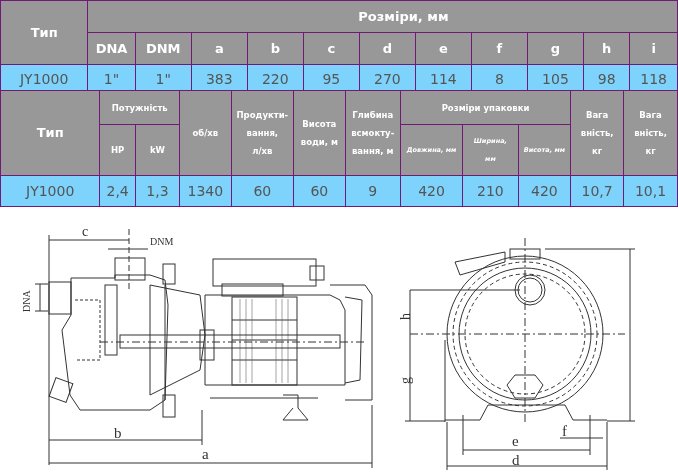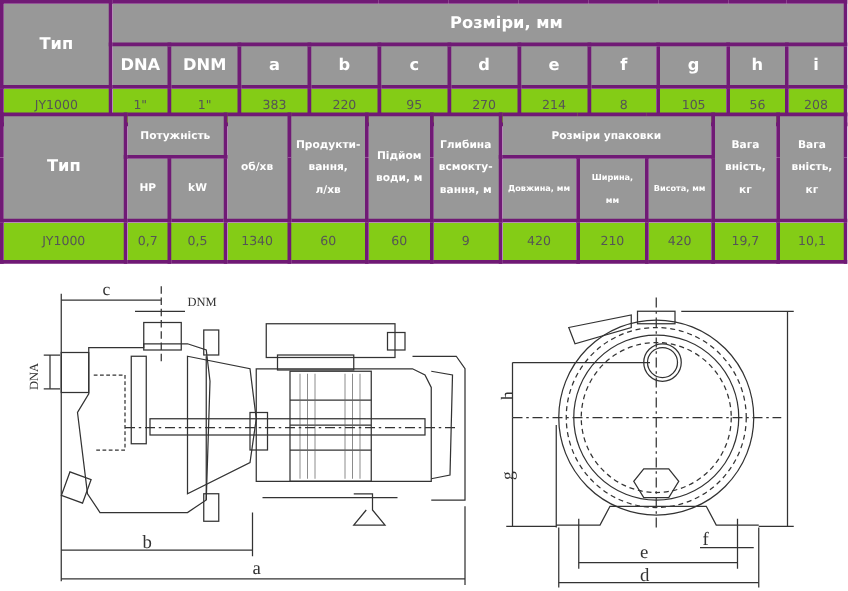--- a/index.html
+++ b/index.html
@@ -1,29 +1,29 @@
 <!DOCTYPE html>
 <html><head>
 <meta charset="utf-8">
 <style>
   html,body{margin:0;padding:0;background:#fff;}
   body{width:678px;height:473px;overflow:hidden;font-family:"DejaVu Sans","Liberation Sans",sans-serif;position:relative;}
   table{border-collapse:collapse;position:absolute;left:0;width:678px;table-layout:fixed;}
-  td,th{border:3px solid #701a75;text-align:center;padding:0;overflow:hidden;white-space:nowrap;}
+  td,th{border:1px solid #701a75;text-align:center;padding:0;overflow:hidden;white-space:nowrap;}
   th{background:#989898;color:#fff;font-weight:bold;}
-  td{background:#84cc16;color:#555;font-size:10px;font-weight:normal;}
+  td{background:#7dd3fc;color:#555;font-size:14px;font-weight:normal;}
   #t1{top:0;}
   #t1 th.big{font-size:13px;}
   #t1 th.sub{font-size:13px;height:31px;}
   #t1 th.top{height:31px;text-align:left;padding-left:270px;font-size:13px;}
   #t1 td{height:27px;}
   #t2{top:90px;}
   #t2 th{font-size:8.5px;line-height:18px;white-space:normal;}
   #t2 th.typ{font-size:13px;}
-  #t2 th.tiny{font-size:6.5px;}
+  #t2 th.tiny{font-size:6.5px;font-style:italic;}
   #t2 td{height:30px;}
   .drawing{position:absolute;left:0;top:215px;width:678px;height:258px;}
 </style>
 </head>
 <body>
 
 <table id="t1">
   <colgroup>
     <col style="width:81px">
       <col style="width:44px">
@@ -57,25 +57,25 @@
     <th class="sub">i</th>
   </tr>
   <tr>
     <td>JY1000</td>
     <td>1"</td>
     <td>1"</td>
     <td>383</td>
     <td>220</td>
     <td>95</td>
     <td>270</td>
-    <td>214</td>
+    <td>114</td>
     <td>8</td>
     <td>105</td>
-    <td>56</td>
-    <td>208</td>
+    <td>98</td>
+    <td>118</td>
   </tr>
 </tbody>
   </table>
 
 <table id="t2">
   <colgroup>
     <col style="width:81px">
       <col style="width:29px">
       <col style="width:36px">
       <col style="width:42px">
@@ -87,45 +87,45 @@
       <col style="width:43px">
       <col style="width:43px">
       <col style="width:44px">
   </colgroup>
   <tbody>
       <tr style="height:34px">
     <th rowspan="2" class="typ">Тип</th>
     <th colspan="2">Потужність</th>
     <th rowspan="2">об/хв</th>
     <th rowspan="2"><span>Продукти-</span><br><span>вання,</span><br><span>л/хв</span></th>
-    <th rowspan="2"><span>Підйом</span><br><span>води, м</span></th>
+    <th rowspan="2"><span>Висота</span><br><span>води, м</span></th>
     <th rowspan="2"><span>Глибина</span><br><span>всмокту-</span><br><span>вання, м</span></th>
     <th colspan="3">Розміри упаковки</th>
     <th rowspan="2"><span>Вага</span><br><span>вність,</span><br><span>кг</span></th>
     <th rowspan="2"><span>Вага</span><br><span>вність,</span><br><span>кг</span></th>
   </tr>
   <tr style="height:51px">
     <th>HP</th>
     <th>kW</th>
     <th class="tiny">Довжина, мм</th>
     <th class="tiny"><span>Ширина,</span><br><span>мм</span></th>
     <th class="tiny">Висота, мм</th>
   </tr>
   <tr>
     <td>JY1000</td>
-    <td>0,7</td>
-    <td>0,5</td>
+    <td>2,4</td>
+    <td>1,3</td>
     <td>1340</td>
     <td>60</td>
     <td>60</td>
     <td>9</td>
     <td>420</td>
     <td>210</td>
     <td>420</td>
-    <td>19,7</td>
+    <td>10,7</td>
     <td>10,1</td>
   </tr>
 </tbody>
   </table>
 
 <div class="drawing">
   <svg width="678" height="258" viewBox="0 215 678 258" xmlns="http://www.w3.org/2000/svg" font-family="Liberation Serif, serif" fill="none" stroke="#333" stroke-width="1">
 
     <g>
 

